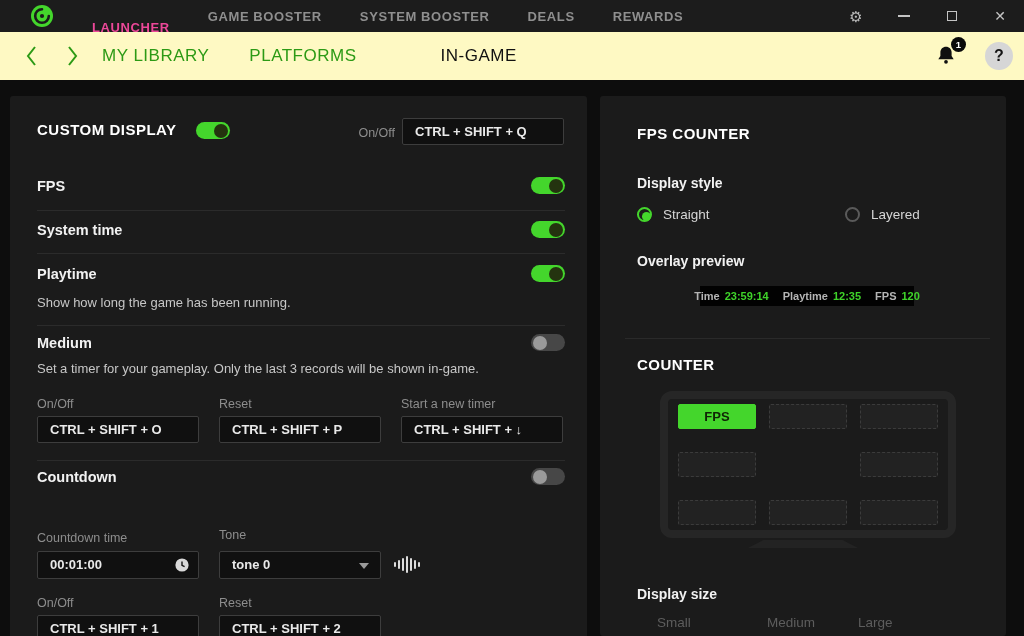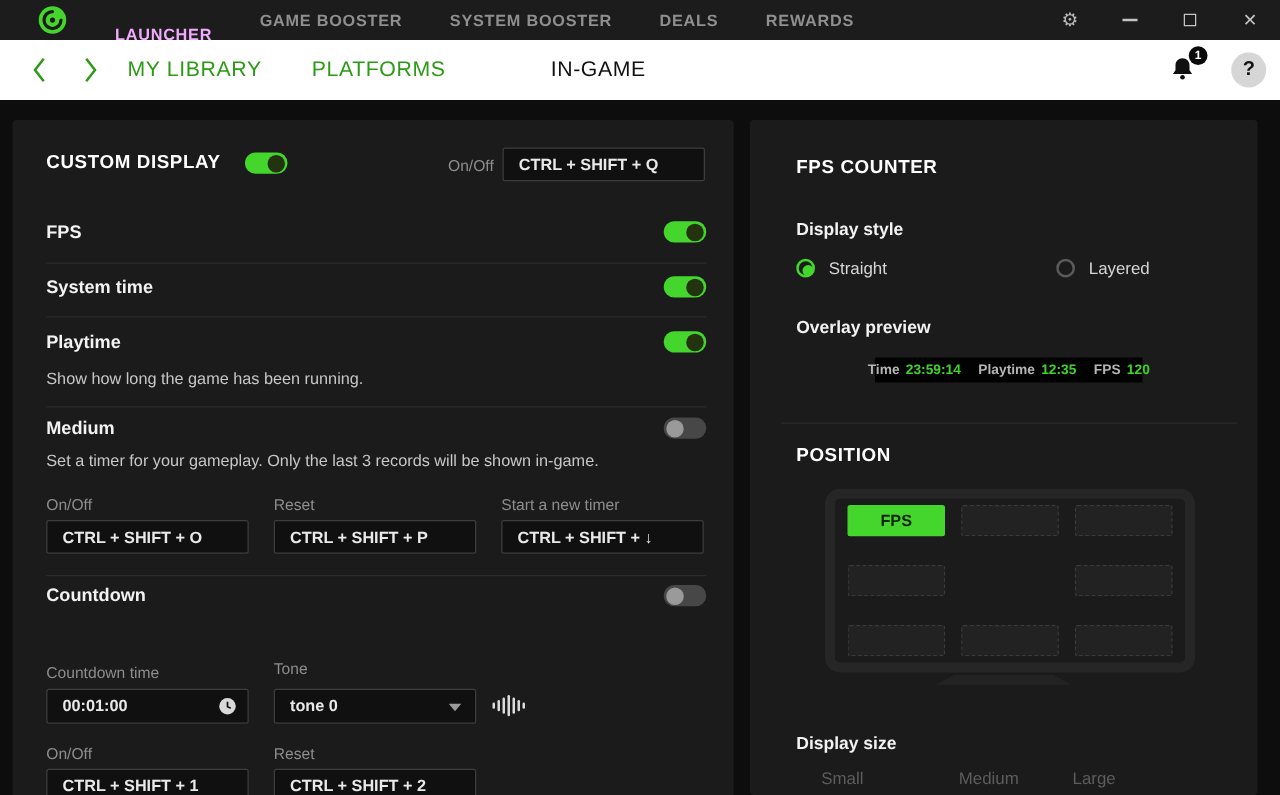--- a/index.html
+++ b/index.html
@@ -5,30 +5,30 @@
   * { margin:0; padding:0; box-sizing:border-box; }
   html,body { background:#000; }
   body { font-family:"Liberation Sans","DejaVu Sans",sans-serif; }
   .window { position:relative; width:1024px; height:636px; overflow:hidden; background:#0d0d0d; }
 
   
   .titlebar { position:absolute; left:0; top:0; width:1024px; height:32px; background:#1c1c1c; display:flex; align-items:center; }
   .logo { width:24px; height:24px; margin-left:30px; flex:0 0 auto; }
   .tb-menu { display:flex; gap:38px; margin-left:38px; align-items:center; }
   .tb-item { font-size:13px; font-weight:bold; letter-spacing:.6px; color:#8f8f8f; cursor:default; white-space:nowrap; }
-  .tb-item.active { color:#f0abfc;margin-top:22px; }
+  .tb-item.active { color:#ec4899;margin-top:22px; }
   .tb-spacer { flex:1; }
   .winctl { width:48px; height:32px; display:flex; align-items:center; justify-content:center; }
   .gear-glyph { color:#b8b8b8; font-size:15px; line-height:1; }
   .min-glyph { width:12px; height:2px; background:#c4c4c4; }
   .max-glyph { width:10px; height:10px; border:1px solid #c4c4c4; }
   .close-glyph { color:#c4c4c4; font-size:14px; line-height:1; }
 
   
-  .greenbar { position:absolute; left:0; top:32px; width:1024px; height:48px; background:#ffffff; display:flex; align-items:center; }
+  .greenbar { position:absolute; left:0; top:32px; width:1024px; height:48px; background:#fef9c3; display:flex; align-items:center; }
   .nav-chevrons { display:flex; margin-left:12px; }
   .chev { width:40px; height:48px; display:flex; align-items:center; justify-content:center; }
   .gb-tabs { display:flex; gap:40px; margin-left:10px; align-items:center; }
   .gb-tab { font-size:17px; font-weight:500; letter-spacing:.5px; color:#2c9a15; white-space:nowrap; }
   .gb-tab.active { color:#111111; font-weight:500;margin-left:44px; }
   .gb-spacer { flex:1; }
   .bell-wrap { position:relative; width:24px; height:26px; margin-right:26px; }
   .badge { position:absolute; top:-6px; right:-7px; width:15px; height:15px; border-radius:50%; background:#0a0a0a; color:#fff; font-size:9.5px; font-weight:bold; display:flex; align-items:center; justify-content:center; }
   .help-circle { width:28px; height:28px; border-radius:50%; background:#d6d6d6; color:#141414; font-size:16px; font-weight:bold; display:flex; align-items:center; justify-content:center; margin-right:11px; }
 
@@ -244,21 +244,21 @@
           <span class="ov-value">12:35</span>
         </span>
       <span class="ov-pair">
           <span class="ov-label">FPS</span>
           <span class="ov-value">120</span>
         </span>
     </div>
 
     <div class="divider" style="left:25px;right:16px;top:242px;background:#2a2a2a;"></div>
 
-    <div class="sec-title" style="position:absolute;left:37px;top:260px;">POSITION</div>
+    <div class="sec-title" style="position:absolute;left:37px;top:260px;">COUNTER</div>
 
     <div class="monitor">
       <div class="pos-grid">
         <div class="pos-row">
           <div class="pos-slot active">FPS</div>
           <div class="pos-slot"></div>
           <div class="pos-slot"></div>
         </div>
         <div class="pos-row">
           <div class="pos-slot"></div>

